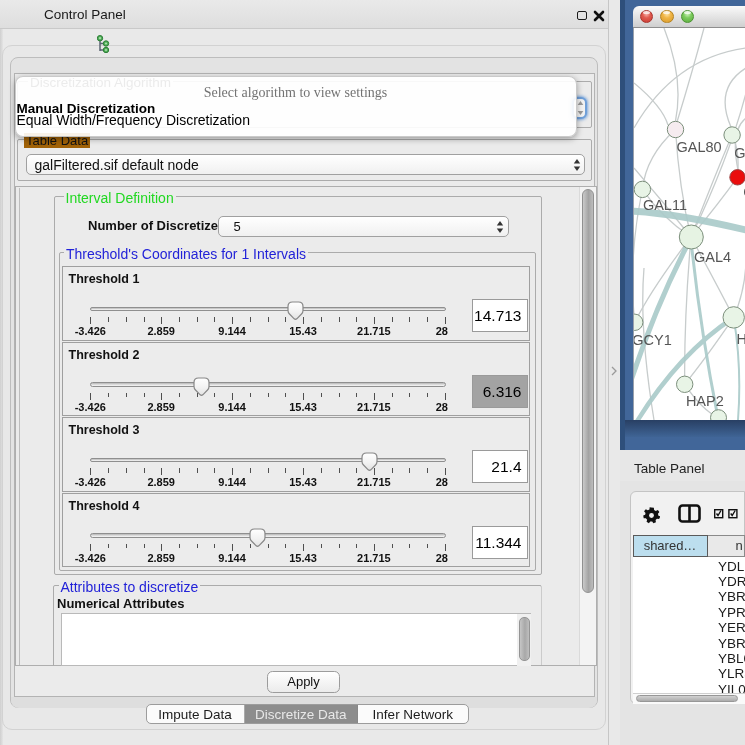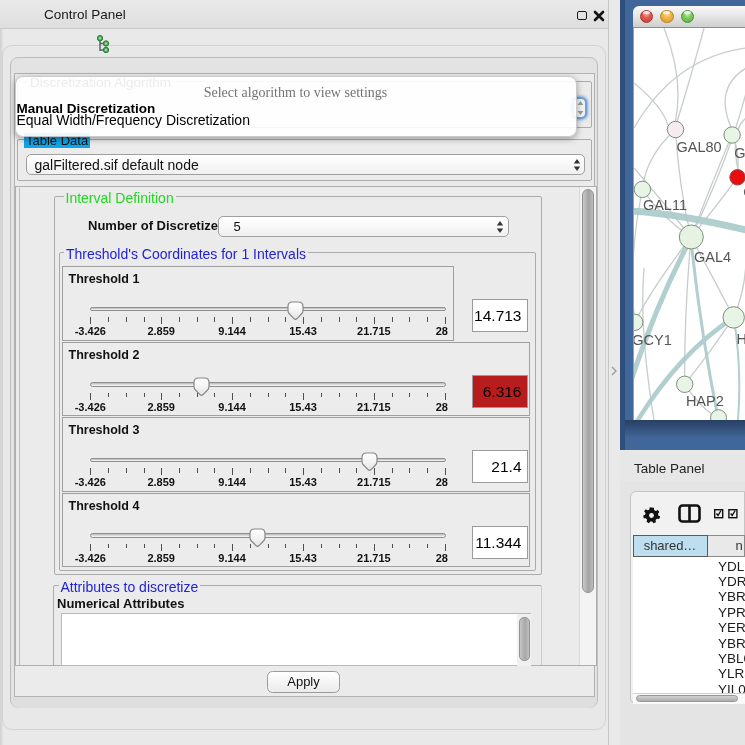--- a/index.html
+++ b/index.html
@@ -31,21 +31,21 @@
   <div class="abs" style="left:17px;top:81px;width:575px;height:47px;border:1px solid #ababab;border-radius:2px;"></div>
   <div class="abs" style="left:28px;top:75px;font-size:13.5px;color:#222;background:#ebebeb;padding:0 2px;">Discretization Algorithm</div>
 
   <div class="abs" style="left:572px;top:97px;width:15px;height:22px;background:#f2f2f2;border:2.5px solid #6f9fd8;border-radius:6px;box-shadow:0 0 3px 1px rgba(90,145,215,.75);"></div>
   <svg class="abs" style="left:576.5px;top:101px;" width="7" height="14" viewBox="0 0 7 14">
     <path d="M3.5 0 L6.3 4 L0.7 4 Z" fill="#9a9a9a"></path>
       <path d="M3.5 14 L6.3 10 L0.7 10 Z" fill="#9a9a9a"></path>
   </svg>
 
   <div class="abs" style="left:17px;top:139px;width:575px;height:42px;border:1px solid #ababab;border-radius:2px;"></div>
-  <div class="abs" style="left:24px;top:133px;font-size:13px;color:#111;background:#0ea5e9;padding:0 2px;">Table Data</div>
+  <div class="abs" style="left:24px;top:133px;font-size:13px;color:#111;background:#a16207;padding:0 2px;">Table Data</div>
   <div class="abs combo" style="left:25.5px;top:154px;width:559.5px;height:21px;background:linear-gradient(#ffffff,#f0f0f0);border:1px solid #a0a0a0;border-radius:5px;"></div>
   <div class="abs" style="left:34.5px;top:156.5px;font-size:14px;color:#111;">galFiltered.sif default node</div>
   <svg class="abs" style="left:572.5px;top:159px;" width="8" height="12" viewBox="0 0 8 12">
     <path d="M4 0 L7.2 4.4 L0.8 4.4 Z" fill="#333"></path>
       <path d="M4 12 L7.2 7.6 L0.8 7.6 Z" fill="#333"></path>
   </svg>
 
   <div class="abs" style="left:15px;top:186px;width:582px;height:480px;border:1px solid #aeaeae;background:#ebebeb;overflow:hidden;"></div>
 
   <div class="abs" style="left:19px;top:188px;width:1px;height:477px;background:#bdbdbd;"></div>
@@ -61,21 +61,21 @@
   <div class="abs" style="left:233.5px;top:219px;font-size:13px;color:#111;">5</div>
   <svg class="abs" style="left:495.5px;top:220.5px;" width="8" height="12" viewBox="0 0 8 12">
     <path d="M4 0 L7.2 4.4 L0.8 4.4 Z" fill="#333"></path>
       <path d="M4 12 L7.2 7.6 L0.8 7.6 Z" fill="#333"></path>
   </svg>
 
   <div class="abs" style="left:58.5px;top:252px;width:477px;height:319px;border:1px solid #ababab;border-radius:2px;"></div>
   <div class="abs" style="left:64px;top:245.5px;font-size:14px;color:#2222d8;background:#ebebeb;padding:0 2px;">Threshold's Coordinates for 1 Intervals</div>
 
   <div id="thresholds">
-  <div class="abs" style="left:62px;top:266px;width:392px;height:74.5px;background:#ececec;border:1px solid #9f9f9f;">
+  <div class="abs" style="left:62px;top:266px;width:468px;height:74.5px;background:#ececec;border:1px solid #9f9f9f;">
         <div style="position:absolute;left:5.5px;top:5px;font-size:12.5px;font-weight:bold;color:#111;">Threshold 1</div>
         <div style="position:absolute;left:27px;top:39.5px;width:355.5px;height:4.5px;background:linear-gradient(#b5b5b5,#e6e6e6 65%,#f6f6f6);border:1px solid #8f8f8f;border-radius:3px;"></div>
         <div style="position:absolute;left:27.3px;top:50px;width:1px;height:7px;background:#4f4f4f;"></div>
         <div style="position:absolute;left:45.0px;top:50px;width:1px;height:4.5px;background:#4f4f4f;"></div>
         <div style="position:absolute;left:62.8px;top:50px;width:1px;height:4.5px;background:#4f4f4f;"></div>
         <div style="position:absolute;left:80.5px;top:50px;width:1px;height:4.5px;background:#4f4f4f;"></div>
         <div style="position:absolute;left:98.2px;top:50px;width:1px;height:7px;background:#4f4f4f;"></div>
         <div style="position:absolute;left:115.9px;top:50px;width:1px;height:4.5px;background:#4f4f4f;"></div>
         <div style="position:absolute;left:133.7px;top:50px;width:1px;height:4.5px;background:#4f4f4f;"></div>
         <div style="position:absolute;left:151.4px;top:50px;width:1px;height:4.5px;background:#4f4f4f;"></div>
@@ -143,21 +143,21 @@
         <svg style="position:absolute;left:129.5px;top:34px;" width="17" height="20" viewBox="0 0 17 20">
     <path d="M1 5.5 Q1 1 5.5 1 L11.5 1 Q16 1 16 5.5 L16 9.5 Q16 11.5 14.5 13 L9.8 17.8 Q8.5 19 7.2 17.8 L2.5 13 Q1 11.5 1 9.5 Z" fill="url(#g2)" stroke="#878787" stroke-width="1.2"></path>
     <defs>
             <linearGradient id="g2" x1="0" y1="0" x2="0" y2="1">
               <stop offset="0" stop-color="#ffffff"></stop>
               <stop offset="0.55" stop-color="#f2f2f2"></stop>
               <stop offset="1" stop-color="#e2e2e2"></stop>
             </linearGradient>
           </defs>
   </svg>
-        <div style="position:absolute;left:408.5px;top:32px;width:56px;height:33px;background:#b91c1c;border:1px solid #9a9a9a;font-size:15.5px;color:#000;text-align:right;line-height:31px;padding-right:5px;">6.316</div>
+        <div style="position:absolute;left:408.5px;top:32px;width:56px;height:33px;background:#a3a3a3;border:1px solid #9a9a9a;font-size:15.5px;color:#000;text-align:right;line-height:31px;padding-right:5px;">6.316</div>
       </div>
   <div class="abs" style="left:62px;top:417px;width:468px;height:74.5px;background:#ececec;border:1px solid #9f9f9f;">
         <div style="position:absolute;left:5.5px;top:5px;font-size:12.5px;font-weight:bold;color:#111;">Threshold 3</div>
         <div style="position:absolute;left:27px;top:39.5px;width:355.5px;height:4.5px;background:linear-gradient(#b5b5b5,#e6e6e6 65%,#f6f6f6);border:1px solid #8f8f8f;border-radius:3px;"></div>
         <div style="position:absolute;left:27.3px;top:50px;width:1px;height:7px;background:#4f4f4f;"></div>
         <div style="position:absolute;left:45.0px;top:50px;width:1px;height:4.5px;background:#4f4f4f;"></div>
         <div style="position:absolute;left:62.8px;top:50px;width:1px;height:4.5px;background:#4f4f4f;"></div>
         <div style="position:absolute;left:80.5px;top:50px;width:1px;height:4.5px;background:#4f4f4f;"></div>
         <div style="position:absolute;left:98.2px;top:50px;width:1px;height:7px;background:#4f4f4f;"></div>
         <div style="position:absolute;left:115.9px;top:50px;width:1px;height:4.5px;background:#4f4f4f;"></div>
@@ -242,20 +242,25 @@
   <div class="abs" style="left:58.5px;top:578.5px;font-size:14px;color:#2222d8;background:#ebebeb;padding:0 2px;">Attributes to discretize</div>
   <div class="abs" style="left:57px;top:596px;font-size:13px;font-weight:bold;color:#111;">Numerical Attributes</div>
   <div class="abs" style="left:61px;top:613px;width:470px;height:53px;background:#ffffff;border:1px solid #b9b9b9;"></div>
   <div class="abs" style="left:517px;top:614px;width:14px;height:52px;background:#f0f0f0;"></div>
   <div class="abs" style="left:518.5px;top:617px;width:11px;height:44px;background:linear-gradient(90deg,#c6c6c6,#a8a8a8 55%,#bfbfbf);border:1px solid #949494;border-radius:5px;"></div>
 
   <div class="abs" style="left:267px;top:671px;width:73px;height:21.5px;background:linear-gradient(#ffffff,#ebebeb);border:1px solid #9c9c9c;border-radius:5.5px;text-align:center;font-size:13px;color:#111;line-height:20px;">Apply</div>
 
   <div class="abs" style="left:11px;top:697px;width:586px;height:10.5px;background:#dedede;border-radius:0 0 8px 8px;"></div>
 
+  <div class="abs tabstrip" style="left:145.5px;top:703.5px;width:323px;height:20px;background:#fbfbfb;border:1px solid #9c9c9c;border-radius:5px;overflow:hidden;display:flex;">
+    <div style="width:98px;border-right:1px solid #aaa;text-align:center;font-size:13.5px;color:#1c1c1c;line-height:19px;">Impute Data</div>
+    <div style="width:113.5px;border-right:1px solid #888;text-align:center;font-size:13.5px;color:#e8e8e8;line-height:19px;background:#8d8d8d;">Discretize Data</div>
+    <div style="flex:1;text-align:center;font-size:13.5px;color:#1c1c1c;line-height:19px;">Infer Network</div>
+  </div>
 
 
   <svg class="abs" style="left:96.5px;top:34.5px;" width="13" height="18" viewBox="0 0 13 18">
     <path d="M3 4 L3 16 M3 8.5 L8.5 8.5 M3 15 L8.5 15" stroke="#5a6472" stroke-width="1.5" fill="none"></path>
     <circle cx="3" cy="3.2" r="2.7" fill="#4fae58" stroke="#2e7d38" stroke-width="1"></circle>
     <circle cx="3" cy="3.2" r="1.1" fill="#a8dfa8"></circle>
     <circle cx="9" cy="8.5" r="2.7" fill="#4fae58" stroke="#2e7d38" stroke-width="1"></circle>
     <circle cx="9" cy="8.5" r="1.1" fill="#a8dfa8"></circle>
     <circle cx="9" cy="15" r="2.7" fill="#4fae58" stroke="#2e7d38" stroke-width="1"></circle>
     <circle cx="9" cy="15" r="1.1" fill="#a8dfa8"></circle>

